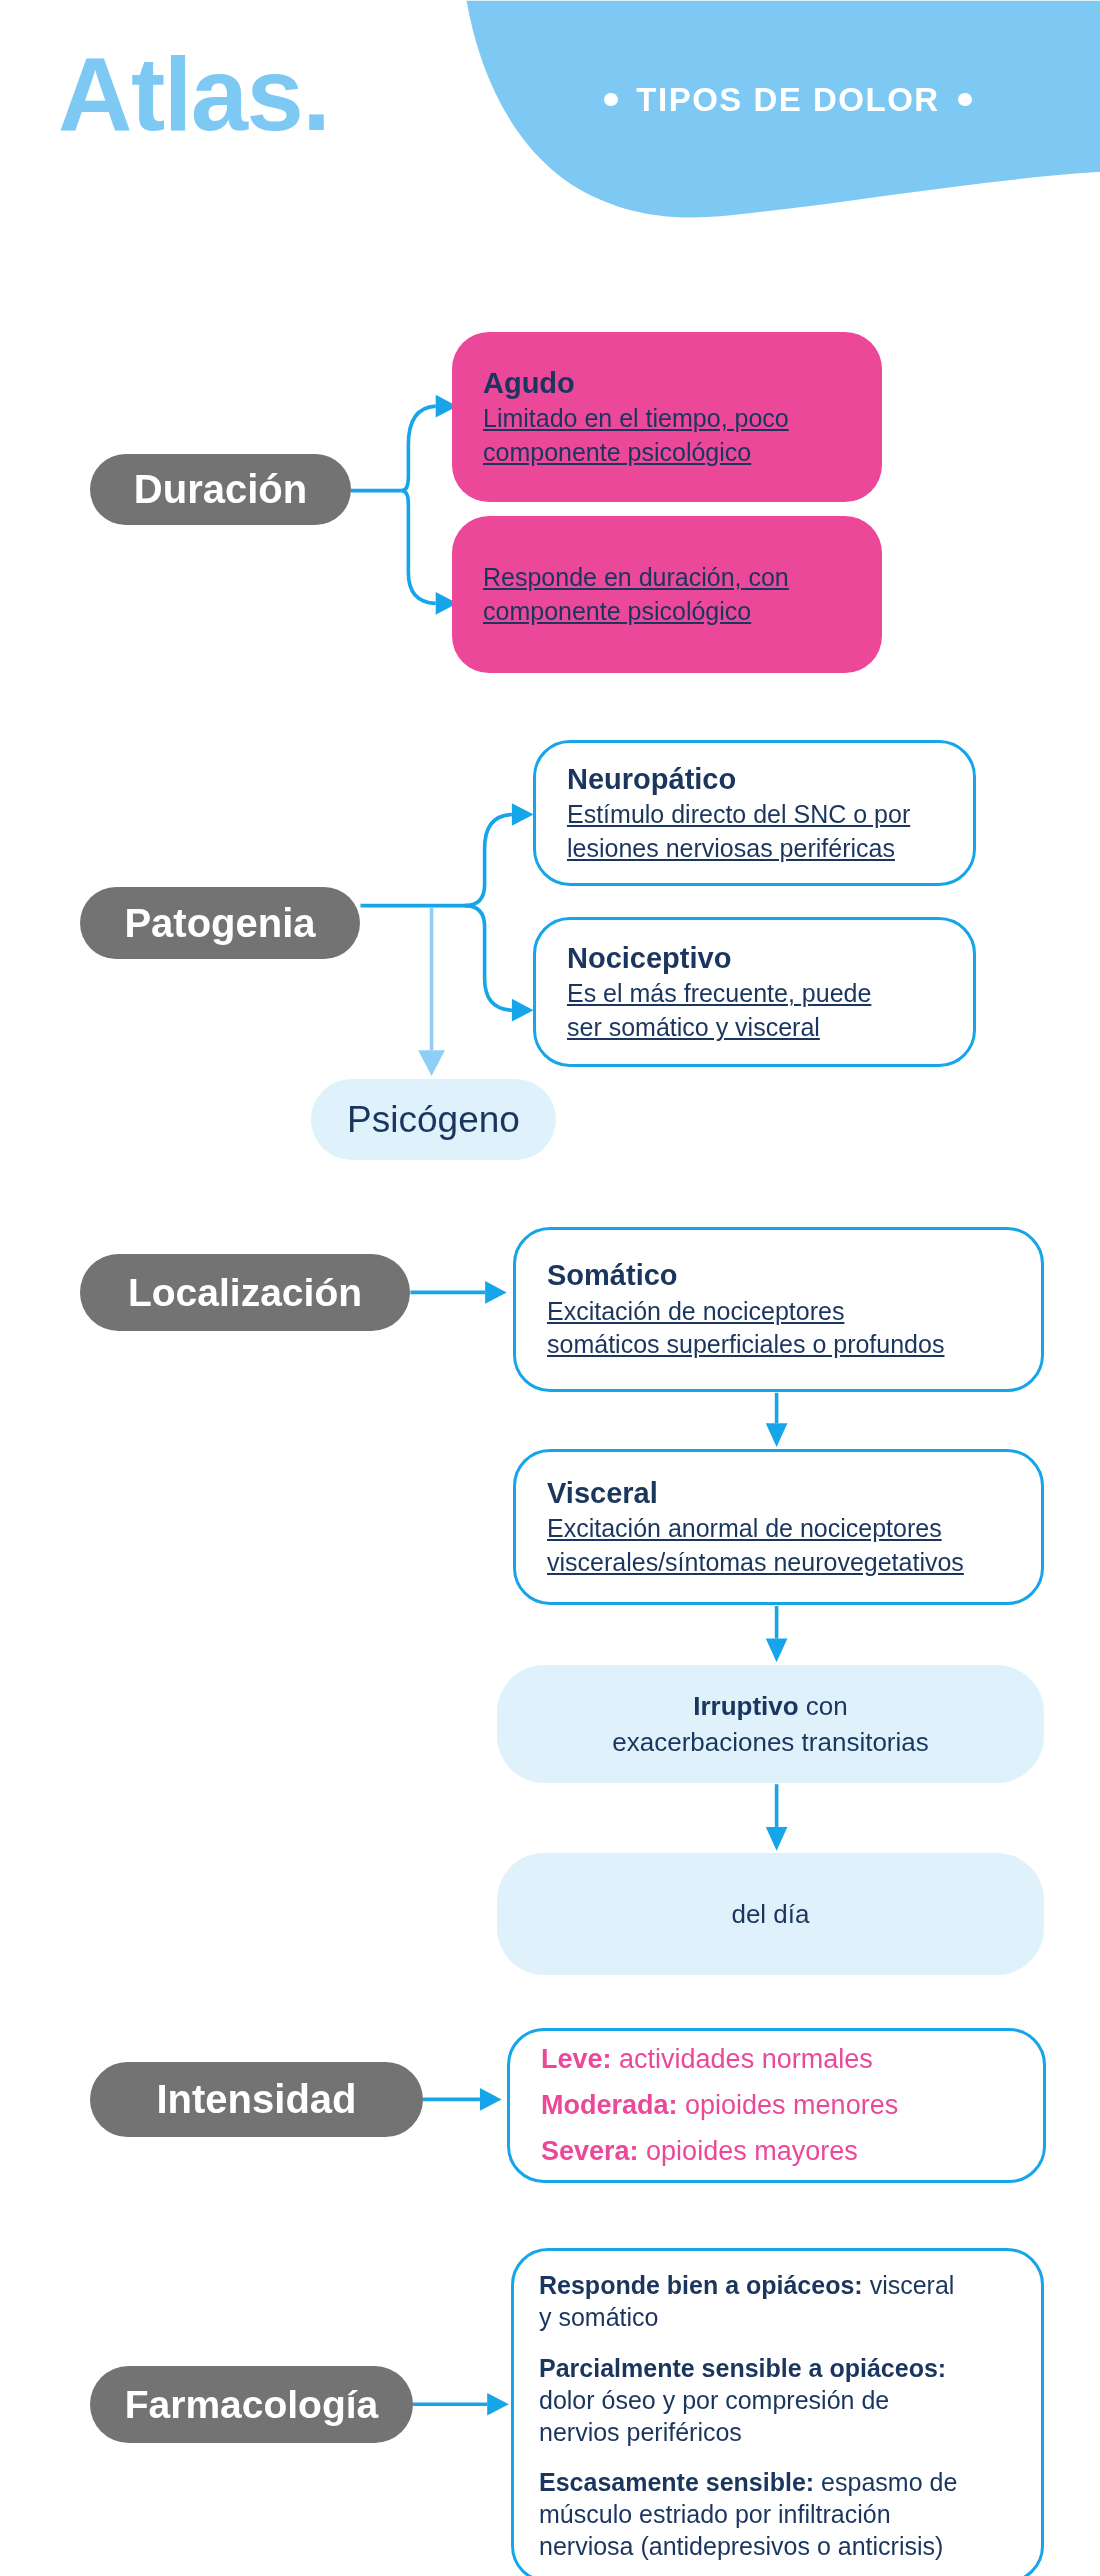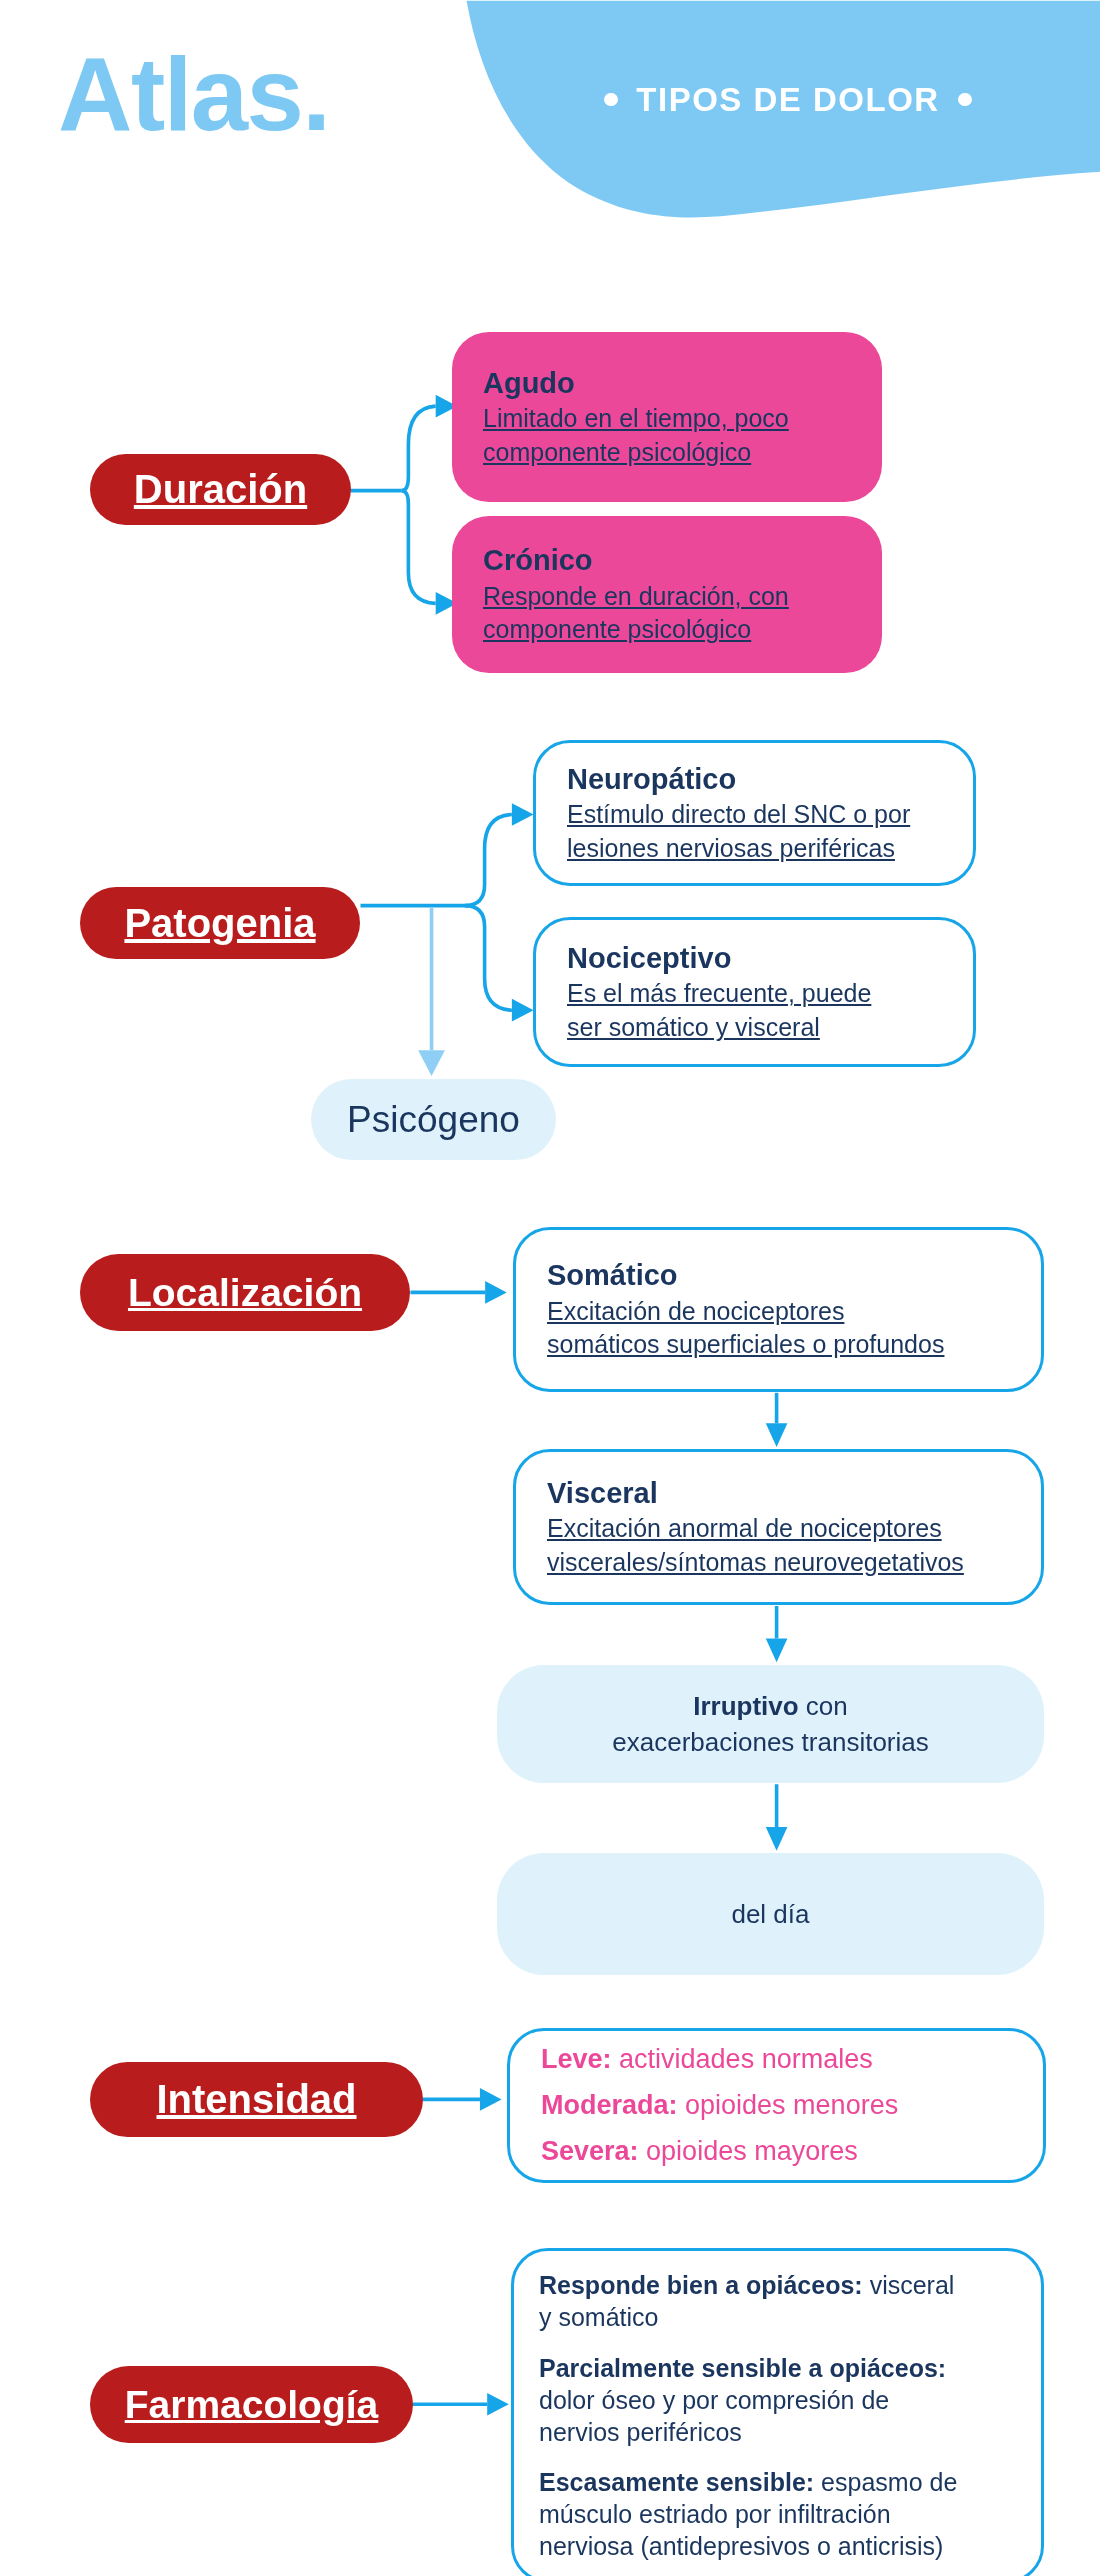--- a/index.html
+++ b/index.html
@@ -7,22 +7,22 @@
        font-family:"Liberation Sans",sans-serif;}
   .abs{position:absolute;}
   #bg-layer{position:absolute;left:0;top:0;width:1100px;height:3141px;z-index:0;}
   .content{position:relative;z-index:1;}
 
   .logo{left:58px;top:36px;font-size:103px;font-weight:700;color:#7DC9F3;letter-spacing:-1.5px;}
   .banner{left:510px;top:75px;width:556px;height:49px;display:flex;align-items:center;justify-content:center;gap:18.5px;}
   .banner-title{color:#ffffff;font-size:33px;font-weight:700;letter-spacing:1.5px;white-space:nowrap;}
   .banner-dot{width:13.4px;height:13.4px;border-radius:50%;background:#ffffff;overflow:hidden;color:transparent;flex:0 0 auto;}
 
-  .pill{background:#b91c1c;color:#ffffff;font-weight:700;border-radius:515px;
-        display:flex;align-items:center;justify-content:center;white-space:nowrap;text-decoration:underline;}
+  .pill{background:#737373;color:#ffffff;font-weight:700;border-radius:515px;
+        display:flex;align-items:center;justify-content:center;white-space:nowrap;}
   .pill-duracion{left:90px;top:454px;width:261px;height:71px;font-size:40px;}
   .pill-patogenia{left:80px;top:870px;width:280px;height:72px;font-size:40px;margin-top:17px;}
   .pill-localizacion{left:80px;top:1254px;width:330px;height:77px;font-size:39px;}
   .pill-intensidad{left:90px;top:2062px;width:333px;height:75px;font-size:40px;}
   .pill-farmacologia{left:90px;top:2366px;width:323px;height:77px;font-size:39px;}
 
   .card{box-sizing:border-box;border-radius:37px;padding:20.6px 31px;display:flex;flex-direction:column;justify-content:center;}
   .card.filled{background:#ec4899;}
   .card.outlined{background:#ffffff;border:3.6px solid #16A5E8;}
   .card-title{color:#1A355E;font-size:29px;font-weight:700;line-height:1.3;}
@@ -111,21 +111,20 @@
     <span class="banner-dot">•</span>
   </div>
 
   <div class="abs pill pill-duracion">Duración</div>
   <div class="abs card filled card-agudo">
     <div class="card-title">Agudo</div>
     <div class="card-line">Limitado en el tiempo, poco</div>
     <div class="card-line">componente psicológico</div>
   </div>
   <div class="abs card filled card-cronico">
-    <div class="card-title">Crónico</div>
     <div class="card-line">Responde en duración, con</div>
     <div class="card-line">componente psicológico</div>
   </div>
 
   <div class="abs pill pill-patogenia">Patogenia</div>
   <div class="abs card outlined card-neuropatico">
     <div class="card-title">Neuropático</div>
     <div class="card-line">Estímulo directo del SNC o por</div>
     <div class="card-line">lesiones nerviosas periféricas</div>
   </div>

